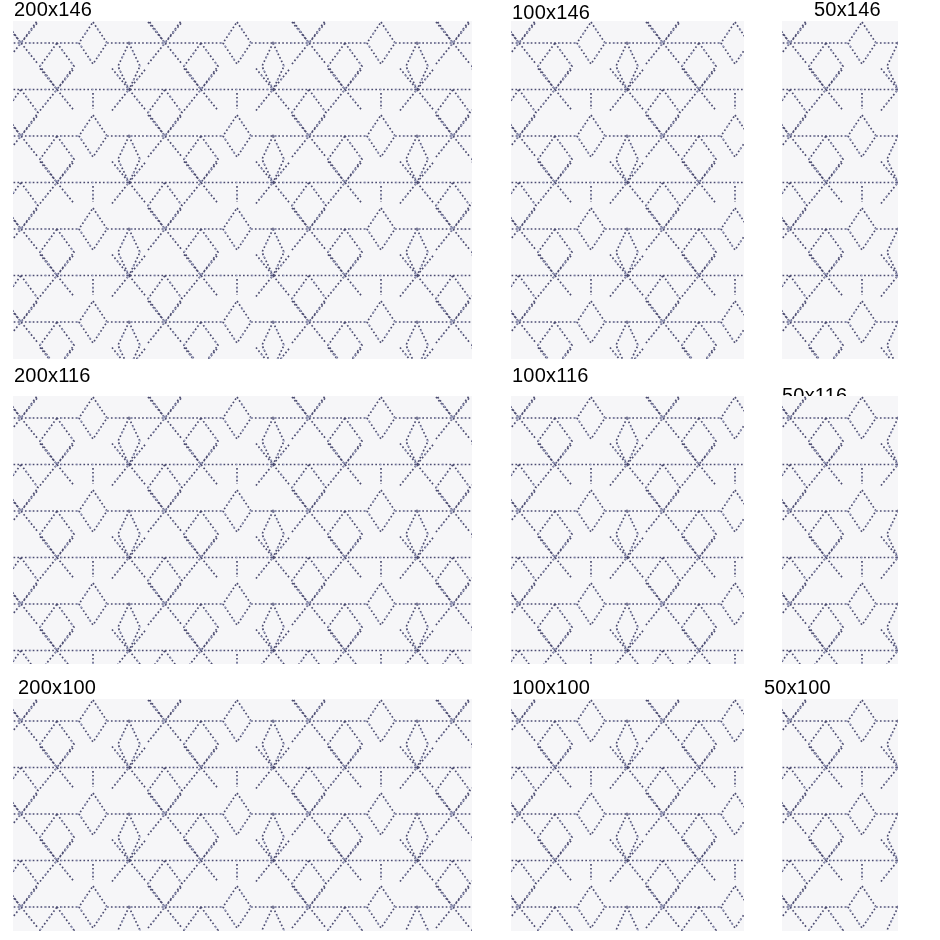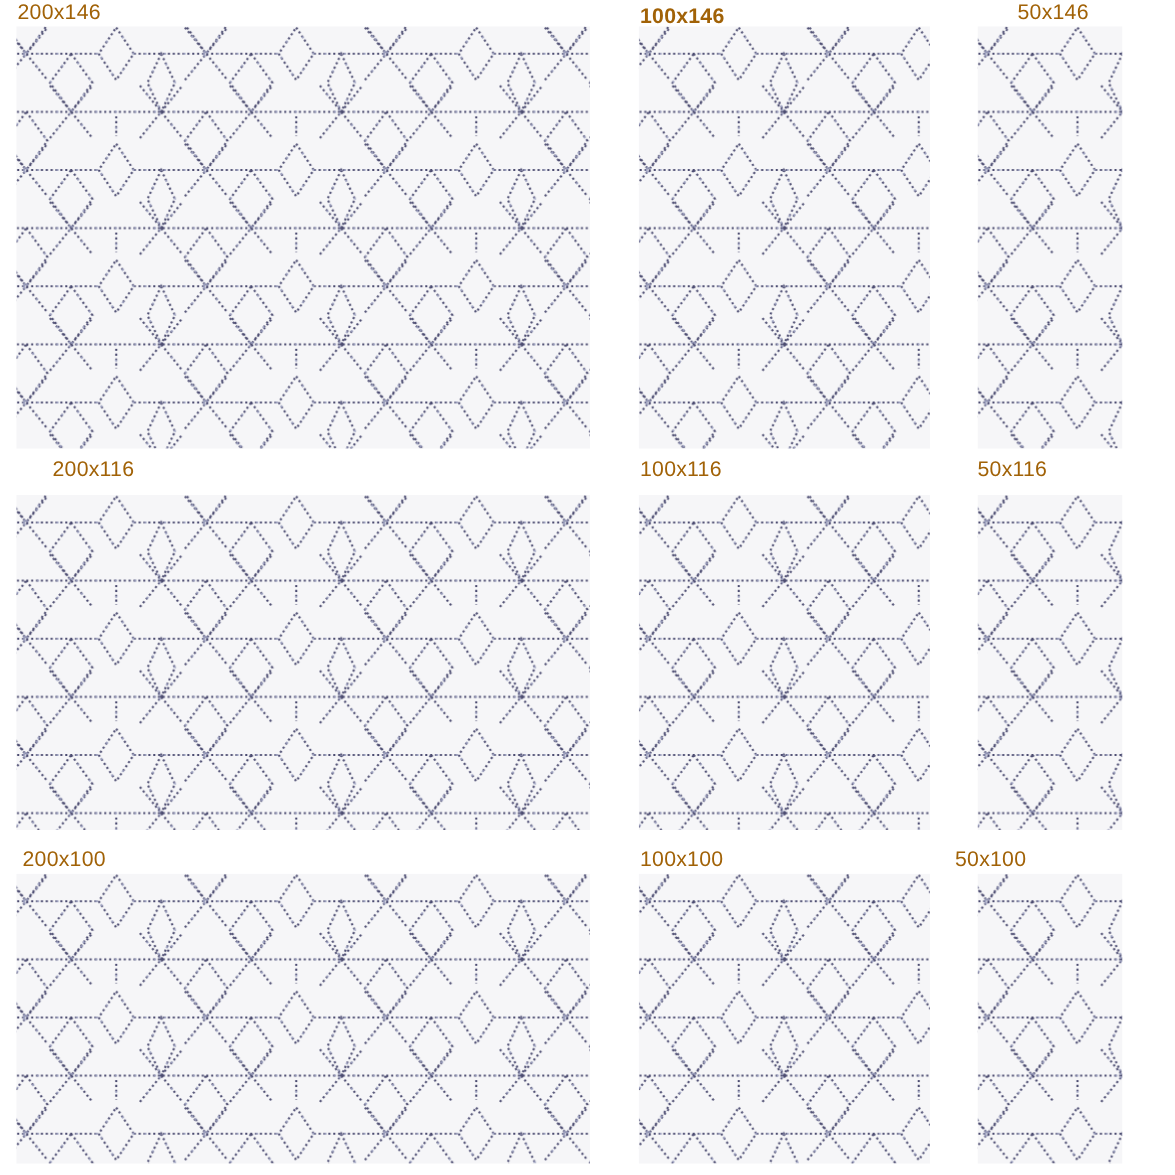--- a/index.html
+++ b/index.html
@@ -5,24 +5,24 @@
   html,body{margin:0;padding:0;background:#ffffff;}
   .canvas{
     position:relative;
     width:940px;height:940px;
     background:#ffffff;
     overflow:hidden;
     font-family:"Liberation Sans", sans-serif;
   }
   .cell-label{
     position:absolute;
-    font-size:17px;
+    font-size:20px;
     line-height:19px;
     letter-spacing:0.2px;
-    color:#a16207;
+    color:#000000;
     white-space:nowrap;
   }
   .swatch{
     position:absolute;
     display:block;
   }
 </style>
 </head>
 <body>
 
@@ -35,21 +35,21 @@
           <pattern id="doodle0" width="144" height="93" patternUnits="userSpaceOnUse" patternTransform="translate(8,22)">
             <rect width="144" height="93" fill="#f6f6f8"></rect>
             <path d="M-144 -93H-86M-58 -93H0M-144 -46.5H0M-108 -93L-91 -69.75L-108 -46.5L-125 -69.75ZM-36 -93L-25 -69.75L-36 -46.5L-47 -69.75ZM-144 -46.5L-127 -23.25L-144 0L-161 -23.25ZM-72 -114L-58 -93L-72 -72L-86 -93ZM-161 -114L-127 -72M-161 -72L-127 -114M-125 -67.5L-91 -25.5M-125 -25.5L-91 -67.5M-53 -67.5L-19 -25.5M-53 -25.5L-19 -67.5M-72 -43V-27M-144 0H-86M-58 0H0M-144 46.5H0M-108 0L-91 23.25L-108 46.5L-125 23.25ZM-36 0L-25 23.25L-36 46.5L-47 23.25ZM-144 46.5L-127 69.75L-144 93L-161 69.75ZM-72 -21L-58 0L-72 21L-86 0ZM-161 -21L-127 21M-161 21L-127 -21M-125 25.5L-91 67.5M-125 67.5L-91 25.5M-53 25.5L-19 67.5M-53 67.5L-19 25.5M-72 50V66M-144 93H-86M-58 93H0M-144 139.5H0M-108 93L-91 116.25L-108 139.5L-125 116.25ZM-36 93L-25 116.25L-36 139.5L-47 116.25ZM-144 139.5L-127 162.75L-144 186L-161 162.75ZM-72 72L-58 93L-72 114L-86 93ZM-161 72L-127 114M-161 114L-127 72M-125 118.5L-91 160.5M-125 160.5L-91 118.5M-53 118.5L-19 160.5M-53 160.5L-19 118.5M-72 143V159M0 -93H58M86 -93H144M0 -46.5H144M36 -93L53 -69.75L36 -46.5L19 -69.75ZM108 -93L119 -69.75L108 -46.5L97 -69.75ZM0 -46.5L17 -23.25L0 0L-17 -23.25ZM72 -114L86 -93L72 -72L58 -93ZM-17 -114L17 -72M-17 -72L17 -114M19 -67.5L53 -25.5M19 -25.5L53 -67.5M91 -67.5L125 -25.5M91 -25.5L125 -67.5M72 -43V-27M0 0H58M86 0H144M0 46.5H144M36 0L53 23.25L36 46.5L19 23.25ZM108 0L119 23.25L108 46.5L97 23.25ZM0 46.5L17 69.75L0 93L-17 69.75ZM72 -21L86 0L72 21L58 0ZM-17 -21L17 21M-17 21L17 -21M19 25.5L53 67.5M19 67.5L53 25.5M91 25.5L125 67.5M91 67.5L125 25.5M72 50V66M0 93H58M86 93H144M0 139.5H144M36 93L53 116.25L36 139.5L19 116.25ZM108 93L119 116.25L108 139.5L97 116.25ZM0 139.5L17 162.75L0 186L-17 162.75ZM72 72L86 93L72 114L58 93ZM-17 72L17 114M-17 114L17 72M19 118.5L53 160.5M19 160.5L53 118.5M91 118.5L125 160.5M91 160.5L125 118.5M72 143V159M144 -93H202M230 -93H288M144 -46.5H288M180 -93L197 -69.75L180 -46.5L163 -69.75ZM252 -93L263 -69.75L252 -46.5L241 -69.75ZM144 -46.5L161 -23.25L144 0L127 -23.25ZM216 -114L230 -93L216 -72L202 -93ZM127 -114L161 -72M127 -72L161 -114M163 -67.5L197 -25.5M163 -25.5L197 -67.5M235 -67.5L269 -25.5M235 -25.5L269 -67.5M216 -43V-27M144 0H202M230 0H288M144 46.5H288M180 0L197 23.25L180 46.5L163 23.25ZM252 0L263 23.25L252 46.5L241 23.25ZM144 46.5L161 69.75L144 93L127 69.75ZM216 -21L230 0L216 21L202 0ZM127 -21L161 21M127 21L161 -21M163 25.5L197 67.5M163 67.5L197 25.5M235 25.5L269 67.5M235 67.5L269 25.5M216 50V66M144 93H202M230 93H288M144 139.5H288M180 93L197 116.25L180 139.5L163 116.25ZM252 93L263 116.25L252 139.5L241 116.25ZM144 139.5L161 162.75L144 186L127 162.75ZM216 72L230 93L216 114L202 93ZM127 72L161 114M127 114L161 72M163 118.5L197 160.5M163 160.5L197 118.5M235 118.5L269 160.5M235 160.5L269 118.5M216 143V159" fill="none" stroke="#3e3e66" stroke-width="1.7" stroke-dasharray="1.7 2.2" stroke-linecap="butt" opacity="0.92"></path>
             <path d="M-144 -93H-86M-58 -93H0M-144 -46.5H0M-108 -93L-91 -69.75L-108 -46.5L-125 -69.75ZM-36 -93L-25 -69.75L-36 -46.5L-47 -69.75ZM-144 -46.5L-127 -23.25L-144 0L-161 -23.25ZM-72 -114L-58 -93L-72 -72L-86 -93ZM-161 -114L-127 -72M-161 -72L-127 -114M-125 -67.5L-91 -25.5M-125 -25.5L-91 -67.5M-53 -67.5L-19 -25.5M-53 -25.5L-19 -67.5M-72 -43V-27M-144 0H-86M-58 0H0M-144 46.5H0M-108 0L-91 23.25L-108 46.5L-125 23.25ZM-36 0L-25 23.25L-36 46.5L-47 23.25ZM-144 46.5L-127 69.75L-144 93L-161 69.75ZM-72 -21L-58 0L-72 21L-86 0ZM-161 -21L-127 21M-161 21L-127 -21M-125 25.5L-91 67.5M-125 67.5L-91 25.5M-53 25.5L-19 67.5M-53 67.5L-19 25.5M-72 50V66M-144 93H-86M-58 93H0M-144 139.5H0M-108 93L-91 116.25L-108 139.5L-125 116.25ZM-36 93L-25 116.25L-36 139.5L-47 116.25ZM-144 139.5L-127 162.75L-144 186L-161 162.75ZM-72 72L-58 93L-72 114L-86 93ZM-161 72L-127 114M-161 114L-127 72M-125 118.5L-91 160.5M-125 160.5L-91 118.5M-53 118.5L-19 160.5M-53 160.5L-19 118.5M-72 143V159M0 -93H58M86 -93H144M0 -46.5H144M36 -93L53 -69.75L36 -46.5L19 -69.75ZM108 -93L119 -69.75L108 -46.5L97 -69.75ZM0 -46.5L17 -23.25L0 0L-17 -23.25ZM72 -114L86 -93L72 -72L58 -93ZM-17 -114L17 -72M-17 -72L17 -114M19 -67.5L53 -25.5M19 -25.5L53 -67.5M91 -67.5L125 -25.5M91 -25.5L125 -67.5M72 -43V-27M0 0H58M86 0H144M0 46.5H144M36 0L53 23.25L36 46.5L19 23.25ZM108 0L119 23.25L108 46.5L97 23.25ZM0 46.5L17 69.75L0 93L-17 69.75ZM72 -21L86 0L72 21L58 0ZM-17 -21L17 21M-17 21L17 -21M19 25.5L53 67.5M19 67.5L53 25.5M91 25.5L125 67.5M91 67.5L125 25.5M72 50V66M0 93H58M86 93H144M0 139.5H144M36 93L53 116.25L36 139.5L19 116.25ZM108 93L119 116.25L108 139.5L97 116.25ZM0 139.5L17 162.75L0 186L-17 162.75ZM72 72L86 93L72 114L58 93ZM-17 72L17 114M-17 114L17 72M19 118.5L53 160.5M19 160.5L53 118.5M91 118.5L125 160.5M91 160.5L125 118.5M72 143V159M144 -93H202M230 -93H288M144 -46.5H288M180 -93L197 -69.75L180 -46.5L163 -69.75ZM252 -93L263 -69.75L252 -46.5L241 -69.75ZM144 -46.5L161 -23.25L144 0L127 -23.25ZM216 -114L230 -93L216 -72L202 -93ZM127 -114L161 -72M127 -72L161 -114M163 -67.5L197 -25.5M163 -25.5L197 -67.5M235 -67.5L269 -25.5M235 -25.5L269 -67.5M216 -43V-27M144 0H202M230 0H288M144 46.5H288M180 0L197 23.25L180 46.5L163 23.25ZM252 0L263 23.25L252 46.5L241 23.25ZM144 46.5L161 69.75L144 93L127 69.75ZM216 -21L230 0L216 21L202 0ZM127 -21L161 21M127 21L161 -21M163 25.5L197 67.5M163 67.5L197 25.5M235 25.5L269 67.5M235 67.5L269 25.5M216 50V66M144 93H202M230 93H288M144 139.5H288M180 93L197 116.25L180 139.5L163 116.25ZM252 93L263 116.25L252 139.5L241 116.25ZM144 139.5L161 162.75L144 186L127 162.75ZM216 72L230 93L216 114L202 93ZM127 72L161 114M127 114L161 72M163 118.5L197 160.5M163 160.5L197 118.5M235 118.5L269 160.5M235 160.5L269 118.5M216 143V159" fill="none" stroke="#9da1c0" stroke-width="1.7" stroke-dasharray="1.7 13.900000000000002" stroke-dashoffset="7" stroke-linecap="butt" opacity="0.95"></path>
           </pattern>
         </defs>
         <rect x="0" y="0" width="459" height="338" fill="url(#doodle0)"></rect>
       </svg>
   </div>
   <div class="cell">
-    <div class="cell-label" style="left: 512px; top: 3px; font-weight: bold;">100x146</div>
+    <div class="cell-label" style="left: 512px; top: 3px;">100x146</div>
     <svg class="swatch" width="233" height="338" viewBox="0 0 233 338" style="left: 511px; top: 21px;">
         <defs>
           <pattern id="doodle1" width="144" height="93" patternUnits="userSpaceOnUse" patternTransform="translate(8,22)">
             <rect width="144" height="93" fill="#f6f6f8"></rect>
             <path d="M-144 -93H-86M-58 -93H0M-144 -46.5H0M-108 -93L-91 -69.75L-108 -46.5L-125 -69.75ZM-36 -93L-25 -69.75L-36 -46.5L-47 -69.75ZM-144 -46.5L-127 -23.25L-144 0L-161 -23.25ZM-72 -114L-58 -93L-72 -72L-86 -93ZM-161 -114L-127 -72M-161 -72L-127 -114M-125 -67.5L-91 -25.5M-125 -25.5L-91 -67.5M-53 -67.5L-19 -25.5M-53 -25.5L-19 -67.5M-72 -43V-27M-144 0H-86M-58 0H0M-144 46.5H0M-108 0L-91 23.25L-108 46.5L-125 23.25ZM-36 0L-25 23.25L-36 46.5L-47 23.25ZM-144 46.5L-127 69.75L-144 93L-161 69.75ZM-72 -21L-58 0L-72 21L-86 0ZM-161 -21L-127 21M-161 21L-127 -21M-125 25.5L-91 67.5M-125 67.5L-91 25.5M-53 25.5L-19 67.5M-53 67.5L-19 25.5M-72 50V66M-144 93H-86M-58 93H0M-144 139.5H0M-108 93L-91 116.25L-108 139.5L-125 116.25ZM-36 93L-25 116.25L-36 139.5L-47 116.25ZM-144 139.5L-127 162.75L-144 186L-161 162.75ZM-72 72L-58 93L-72 114L-86 93ZM-161 72L-127 114M-161 114L-127 72M-125 118.5L-91 160.5M-125 160.5L-91 118.5M-53 118.5L-19 160.5M-53 160.5L-19 118.5M-72 143V159M0 -93H58M86 -93H144M0 -46.5H144M36 -93L53 -69.75L36 -46.5L19 -69.75ZM108 -93L119 -69.75L108 -46.5L97 -69.75ZM0 -46.5L17 -23.25L0 0L-17 -23.25ZM72 -114L86 -93L72 -72L58 -93ZM-17 -114L17 -72M-17 -72L17 -114M19 -67.5L53 -25.5M19 -25.5L53 -67.5M91 -67.5L125 -25.5M91 -25.5L125 -67.5M72 -43V-27M0 0H58M86 0H144M0 46.5H144M36 0L53 23.25L36 46.5L19 23.25ZM108 0L119 23.25L108 46.5L97 23.25ZM0 46.5L17 69.75L0 93L-17 69.75ZM72 -21L86 0L72 21L58 0ZM-17 -21L17 21M-17 21L17 -21M19 25.5L53 67.5M19 67.5L53 25.5M91 25.5L125 67.5M91 67.5L125 25.5M72 50V66M0 93H58M86 93H144M0 139.5H144M36 93L53 116.25L36 139.5L19 116.25ZM108 93L119 116.25L108 139.5L97 116.25ZM0 139.5L17 162.75L0 186L-17 162.75ZM72 72L86 93L72 114L58 93ZM-17 72L17 114M-17 114L17 72M19 118.5L53 160.5M19 160.5L53 118.5M91 118.5L125 160.5M91 160.5L125 118.5M72 143V159M144 -93H202M230 -93H288M144 -46.5H288M180 -93L197 -69.75L180 -46.5L163 -69.75ZM252 -93L263 -69.75L252 -46.5L241 -69.75ZM144 -46.5L161 -23.25L144 0L127 -23.25ZM216 -114L230 -93L216 -72L202 -93ZM127 -114L161 -72M127 -72L161 -114M163 -67.5L197 -25.5M163 -25.5L197 -67.5M235 -67.5L269 -25.5M235 -25.5L269 -67.5M216 -43V-27M144 0H202M230 0H288M144 46.5H288M180 0L197 23.25L180 46.5L163 23.25ZM252 0L263 23.25L252 46.5L241 23.25ZM144 46.5L161 69.75L144 93L127 69.75ZM216 -21L230 0L216 21L202 0ZM127 -21L161 21M127 21L161 -21M163 25.5L197 67.5M163 67.5L197 25.5M235 25.5L269 67.5M235 67.5L269 25.5M216 50V66M144 93H202M230 93H288M144 139.5H288M180 93L197 116.25L180 139.5L163 116.25ZM252 93L263 116.25L252 139.5L241 116.25ZM144 139.5L161 162.75L144 186L127 162.75ZM216 72L230 93L216 114L202 93ZM127 72L161 114M127 114L161 72M163 118.5L197 160.5M163 160.5L197 118.5M235 118.5L269 160.5M235 160.5L269 118.5M216 143V159" fill="none" stroke="#3e3e66" stroke-width="1.7" stroke-dasharray="1.7 2.2" stroke-linecap="butt" opacity="0.92"></path>
             <path d="M-144 -93H-86M-58 -93H0M-144 -46.5H0M-108 -93L-91 -69.75L-108 -46.5L-125 -69.75ZM-36 -93L-25 -69.75L-36 -46.5L-47 -69.75ZM-144 -46.5L-127 -23.25L-144 0L-161 -23.25ZM-72 -114L-58 -93L-72 -72L-86 -93ZM-161 -114L-127 -72M-161 -72L-127 -114M-125 -67.5L-91 -25.5M-125 -25.5L-91 -67.5M-53 -67.5L-19 -25.5M-53 -25.5L-19 -67.5M-72 -43V-27M-144 0H-86M-58 0H0M-144 46.5H0M-108 0L-91 23.25L-108 46.5L-125 23.25ZM-36 0L-25 23.25L-36 46.5L-47 23.25ZM-144 46.5L-127 69.75L-144 93L-161 69.75ZM-72 -21L-58 0L-72 21L-86 0ZM-161 -21L-127 21M-161 21L-127 -21M-125 25.5L-91 67.5M-125 67.5L-91 25.5M-53 25.5L-19 67.5M-53 67.5L-19 25.5M-72 50V66M-144 93H-86M-58 93H0M-144 139.5H0M-108 93L-91 116.25L-108 139.5L-125 116.25ZM-36 93L-25 116.25L-36 139.5L-47 116.25ZM-144 139.5L-127 162.75L-144 186L-161 162.75ZM-72 72L-58 93L-72 114L-86 93ZM-161 72L-127 114M-161 114L-127 72M-125 118.5L-91 160.5M-125 160.5L-91 118.5M-53 118.5L-19 160.5M-53 160.5L-19 118.5M-72 143V159M0 -93H58M86 -93H144M0 -46.5H144M36 -93L53 -69.75L36 -46.5L19 -69.75ZM108 -93L119 -69.75L108 -46.5L97 -69.75ZM0 -46.5L17 -23.25L0 0L-17 -23.25ZM72 -114L86 -93L72 -72L58 -93ZM-17 -114L17 -72M-17 -72L17 -114M19 -67.5L53 -25.5M19 -25.5L53 -67.5M91 -67.5L125 -25.5M91 -25.5L125 -67.5M72 -43V-27M0 0H58M86 0H144M0 46.5H144M36 0L53 23.25L36 46.5L19 23.25ZM108 0L119 23.25L108 46.5L97 23.25ZM0 46.5L17 69.75L0 93L-17 69.75ZM72 -21L86 0L72 21L58 0ZM-17 -21L17 21M-17 21L17 -21M19 25.5L53 67.5M19 67.5L53 25.5M91 25.5L125 67.5M91 67.5L125 25.5M72 50V66M0 93H58M86 93H144M0 139.5H144M36 93L53 116.25L36 139.5L19 116.25ZM108 93L119 116.25L108 139.5L97 116.25ZM0 139.5L17 162.75L0 186L-17 162.75ZM72 72L86 93L72 114L58 93ZM-17 72L17 114M-17 114L17 72M19 118.5L53 160.5M19 160.5L53 118.5M91 118.5L125 160.5M91 160.5L125 118.5M72 143V159M144 -93H202M230 -93H288M144 -46.5H288M180 -93L197 -69.75L180 -46.5L163 -69.75ZM252 -93L263 -69.75L252 -46.5L241 -69.75ZM144 -46.5L161 -23.25L144 0L127 -23.25ZM216 -114L230 -93L216 -72L202 -93ZM127 -114L161 -72M127 -72L161 -114M163 -67.5L197 -25.5M163 -25.5L197 -67.5M235 -67.5L269 -25.5M235 -25.5L269 -67.5M216 -43V-27M144 0H202M230 0H288M144 46.5H288M180 0L197 23.25L180 46.5L163 23.25ZM252 0L263 23.25L252 46.5L241 23.25ZM144 46.5L161 69.75L144 93L127 69.75ZM216 -21L230 0L216 21L202 0ZM127 -21L161 21M127 21L161 -21M163 25.5L197 67.5M163 67.5L197 25.5M235 25.5L269 67.5M235 67.5L269 25.5M216 50V66M144 93H202M230 93H288M144 139.5H288M180 93L197 116.25L180 139.5L163 116.25ZM252 93L263 116.25L252 139.5L241 116.25ZM144 139.5L161 162.75L144 186L127 162.75ZM216 72L230 93L216 114L202 93ZM127 72L161 114M127 114L161 72M163 118.5L197 160.5M163 160.5L197 118.5M235 118.5L269 160.5M235 160.5L269 118.5M216 143V159" fill="none" stroke="#9da1c0" stroke-width="1.7" stroke-dasharray="1.7 13.900000000000002" stroke-dashoffset="7" stroke-linecap="butt" opacity="0.95"></path>
           </pattern>
         </defs>
         <rect x="0" y="0" width="233" height="338" fill="url(#doodle1)"></rect>
       </svg>
@@ -61,21 +61,21 @@
           <pattern id="doodle2" width="144" height="93" patternUnits="userSpaceOnUse" patternTransform="translate(8,22)">
             <rect width="144" height="93" fill="#f6f6f8"></rect>
             <path d="M-144 -93H-86M-58 -93H0M-144 -46.5H0M-108 -93L-91 -69.75L-108 -46.5L-125 -69.75ZM-36 -93L-25 -69.75L-36 -46.5L-47 -69.75ZM-144 -46.5L-127 -23.25L-144 0L-161 -23.25ZM-72 -114L-58 -93L-72 -72L-86 -93ZM-161 -114L-127 -72M-161 -72L-127 -114M-125 -67.5L-91 -25.5M-125 -25.5L-91 -67.5M-53 -67.5L-19 -25.5M-53 -25.5L-19 -67.5M-72 -43V-27M-144 0H-86M-58 0H0M-144 46.5H0M-108 0L-91 23.25L-108 46.5L-125 23.25ZM-36 0L-25 23.25L-36 46.5L-47 23.25ZM-144 46.5L-127 69.75L-144 93L-161 69.75ZM-72 -21L-58 0L-72 21L-86 0ZM-161 -21L-127 21M-161 21L-127 -21M-125 25.5L-91 67.5M-125 67.5L-91 25.5M-53 25.5L-19 67.5M-53 67.5L-19 25.5M-72 50V66M-144 93H-86M-58 93H0M-144 139.5H0M-108 93L-91 116.25L-108 139.5L-125 116.25ZM-36 93L-25 116.25L-36 139.5L-47 116.25ZM-144 139.5L-127 162.75L-144 186L-161 162.75ZM-72 72L-58 93L-72 114L-86 93ZM-161 72L-127 114M-161 114L-127 72M-125 118.5L-91 160.5M-125 160.5L-91 118.5M-53 118.5L-19 160.5M-53 160.5L-19 118.5M-72 143V159M0 -93H58M86 -93H144M0 -46.5H144M36 -93L53 -69.75L36 -46.5L19 -69.75ZM108 -93L119 -69.75L108 -46.5L97 -69.75ZM0 -46.5L17 -23.25L0 0L-17 -23.25ZM72 -114L86 -93L72 -72L58 -93ZM-17 -114L17 -72M-17 -72L17 -114M19 -67.5L53 -25.5M19 -25.5L53 -67.5M91 -67.5L125 -25.5M91 -25.5L125 -67.5M72 -43V-27M0 0H58M86 0H144M0 46.5H144M36 0L53 23.25L36 46.5L19 23.25ZM108 0L119 23.25L108 46.5L97 23.25ZM0 46.5L17 69.75L0 93L-17 69.75ZM72 -21L86 0L72 21L58 0ZM-17 -21L17 21M-17 21L17 -21M19 25.5L53 67.5M19 67.5L53 25.5M91 25.5L125 67.5M91 67.5L125 25.5M72 50V66M0 93H58M86 93H144M0 139.5H144M36 93L53 116.25L36 139.5L19 116.25ZM108 93L119 116.25L108 139.5L97 116.25ZM0 139.5L17 162.75L0 186L-17 162.75ZM72 72L86 93L72 114L58 93ZM-17 72L17 114M-17 114L17 72M19 118.5L53 160.5M19 160.5L53 118.5M91 118.5L125 160.5M91 160.5L125 118.5M72 143V159M144 -93H202M230 -93H288M144 -46.5H288M180 -93L197 -69.75L180 -46.5L163 -69.75ZM252 -93L263 -69.75L252 -46.5L241 -69.75ZM144 -46.5L161 -23.25L144 0L127 -23.25ZM216 -114L230 -93L216 -72L202 -93ZM127 -114L161 -72M127 -72L161 -114M163 -67.5L197 -25.5M163 -25.5L197 -67.5M235 -67.5L269 -25.5M235 -25.5L269 -67.5M216 -43V-27M144 0H202M230 0H288M144 46.5H288M180 0L197 23.25L180 46.5L163 23.25ZM252 0L263 23.25L252 46.5L241 23.25ZM144 46.5L161 69.75L144 93L127 69.75ZM216 -21L230 0L216 21L202 0ZM127 -21L161 21M127 21L161 -21M163 25.5L197 67.5M163 67.5L197 25.5M235 25.5L269 67.5M235 67.5L269 25.5M216 50V66M144 93H202M230 93H288M144 139.5H288M180 93L197 116.25L180 139.5L163 116.25ZM252 93L263 116.25L252 139.5L241 116.25ZM144 139.5L161 162.75L144 186L127 162.75ZM216 72L230 93L216 114L202 93ZM127 72L161 114M127 114L161 72M163 118.5L197 160.5M163 160.5L197 118.5M235 118.5L269 160.5M235 160.5L269 118.5M216 143V159" fill="none" stroke="#3e3e66" stroke-width="1.7" stroke-dasharray="1.7 2.2" stroke-linecap="butt" opacity="0.92"></path>
             <path d="M-144 -93H-86M-58 -93H0M-144 -46.5H0M-108 -93L-91 -69.75L-108 -46.5L-125 -69.75ZM-36 -93L-25 -69.75L-36 -46.5L-47 -69.75ZM-144 -46.5L-127 -23.25L-144 0L-161 -23.25ZM-72 -114L-58 -93L-72 -72L-86 -93ZM-161 -114L-127 -72M-161 -72L-127 -114M-125 -67.5L-91 -25.5M-125 -25.5L-91 -67.5M-53 -67.5L-19 -25.5M-53 -25.5L-19 -67.5M-72 -43V-27M-144 0H-86M-58 0H0M-144 46.5H0M-108 0L-91 23.25L-108 46.5L-125 23.25ZM-36 0L-25 23.25L-36 46.5L-47 23.25ZM-144 46.5L-127 69.75L-144 93L-161 69.75ZM-72 -21L-58 0L-72 21L-86 0ZM-161 -21L-127 21M-161 21L-127 -21M-125 25.5L-91 67.5M-125 67.5L-91 25.5M-53 25.5L-19 67.5M-53 67.5L-19 25.5M-72 50V66M-144 93H-86M-58 93H0M-144 139.5H0M-108 93L-91 116.25L-108 139.5L-125 116.25ZM-36 93L-25 116.25L-36 139.5L-47 116.25ZM-144 139.5L-127 162.75L-144 186L-161 162.75ZM-72 72L-58 93L-72 114L-86 93ZM-161 72L-127 114M-161 114L-127 72M-125 118.5L-91 160.5M-125 160.5L-91 118.5M-53 118.5L-19 160.5M-53 160.5L-19 118.5M-72 143V159M0 -93H58M86 -93H144M0 -46.5H144M36 -93L53 -69.75L36 -46.5L19 -69.75ZM108 -93L119 -69.75L108 -46.5L97 -69.75ZM0 -46.5L17 -23.25L0 0L-17 -23.25ZM72 -114L86 -93L72 -72L58 -93ZM-17 -114L17 -72M-17 -72L17 -114M19 -67.5L53 -25.5M19 -25.5L53 -67.5M91 -67.5L125 -25.5M91 -25.5L125 -67.5M72 -43V-27M0 0H58M86 0H144M0 46.5H144M36 0L53 23.25L36 46.5L19 23.25ZM108 0L119 23.25L108 46.5L97 23.25ZM0 46.5L17 69.75L0 93L-17 69.75ZM72 -21L86 0L72 21L58 0ZM-17 -21L17 21M-17 21L17 -21M19 25.5L53 67.5M19 67.5L53 25.5M91 25.5L125 67.5M91 67.5L125 25.5M72 50V66M0 93H58M86 93H144M0 139.5H144M36 93L53 116.25L36 139.5L19 116.25ZM108 93L119 116.25L108 139.5L97 116.25ZM0 139.5L17 162.75L0 186L-17 162.75ZM72 72L86 93L72 114L58 93ZM-17 72L17 114M-17 114L17 72M19 118.5L53 160.5M19 160.5L53 118.5M91 118.5L125 160.5M91 160.5L125 118.5M72 143V159M144 -93H202M230 -93H288M144 -46.5H288M180 -93L197 -69.75L180 -46.5L163 -69.75ZM252 -93L263 -69.75L252 -46.5L241 -69.75ZM144 -46.5L161 -23.25L144 0L127 -23.25ZM216 -114L230 -93L216 -72L202 -93ZM127 -114L161 -72M127 -72L161 -114M163 -67.5L197 -25.5M163 -25.5L197 -67.5M235 -67.5L269 -25.5M235 -25.5L269 -67.5M216 -43V-27M144 0H202M230 0H288M144 46.5H288M180 0L197 23.25L180 46.5L163 23.25ZM252 0L263 23.25L252 46.5L241 23.25ZM144 46.5L161 69.75L144 93L127 69.75ZM216 -21L230 0L216 21L202 0ZM127 -21L161 21M127 21L161 -21M163 25.5L197 67.5M163 67.5L197 25.5M235 25.5L269 67.5M235 67.5L269 25.5M216 50V66M144 93H202M230 93H288M144 139.5H288M180 93L197 116.25L180 139.5L163 116.25ZM252 93L263 116.25L252 139.5L241 116.25ZM144 139.5L161 162.75L144 186L127 162.75ZM216 72L230 93L216 114L202 93ZM127 72L161 114M127 114L161 72M163 118.5L197 160.5M163 160.5L197 118.5M235 118.5L269 160.5M235 160.5L269 118.5M216 143V159" fill="none" stroke="#9da1c0" stroke-width="1.7" stroke-dasharray="1.7 13.900000000000002" stroke-dashoffset="7" stroke-linecap="butt" opacity="0.95"></path>
           </pattern>
         </defs>
         <rect x="0" y="0" width="116" height="338" fill="url(#doodle2)"></rect>
       </svg>
   </div>
   <div class="cell">
-    <div class="cell-label" style="left: 14px; top: 366px; margin-left: 28px;">200x116</div>
+    <div class="cell-label" style="left: 14px; top: 366px;">200x116</div>
     <svg class="swatch" width="459" height="268" viewBox="0 0 459 268" style="left: 13px; top: 396px;">
         <defs>
           <pattern id="doodle3" width="144" height="93" patternUnits="userSpaceOnUse" patternTransform="translate(8,22)">
             <rect width="144" height="93" fill="#f6f6f8"></rect>
             <path d="M-144 -93H-86M-58 -93H0M-144 -46.5H0M-108 -93L-91 -69.75L-108 -46.5L-125 -69.75ZM-36 -93L-25 -69.75L-36 -46.5L-47 -69.75ZM-144 -46.5L-127 -23.25L-144 0L-161 -23.25ZM-72 -114L-58 -93L-72 -72L-86 -93ZM-161 -114L-127 -72M-161 -72L-127 -114M-125 -67.5L-91 -25.5M-125 -25.5L-91 -67.5M-53 -67.5L-19 -25.5M-53 -25.5L-19 -67.5M-72 -43V-27M-144 0H-86M-58 0H0M-144 46.5H0M-108 0L-91 23.25L-108 46.5L-125 23.25ZM-36 0L-25 23.25L-36 46.5L-47 23.25ZM-144 46.5L-127 69.75L-144 93L-161 69.75ZM-72 -21L-58 0L-72 21L-86 0ZM-161 -21L-127 21M-161 21L-127 -21M-125 25.5L-91 67.5M-125 67.5L-91 25.5M-53 25.5L-19 67.5M-53 67.5L-19 25.5M-72 50V66M-144 93H-86M-58 93H0M-144 139.5H0M-108 93L-91 116.25L-108 139.5L-125 116.25ZM-36 93L-25 116.25L-36 139.5L-47 116.25ZM-144 139.5L-127 162.75L-144 186L-161 162.75ZM-72 72L-58 93L-72 114L-86 93ZM-161 72L-127 114M-161 114L-127 72M-125 118.5L-91 160.5M-125 160.5L-91 118.5M-53 118.5L-19 160.5M-53 160.5L-19 118.5M-72 143V159M0 -93H58M86 -93H144M0 -46.5H144M36 -93L53 -69.75L36 -46.5L19 -69.75ZM108 -93L119 -69.75L108 -46.5L97 -69.75ZM0 -46.5L17 -23.25L0 0L-17 -23.25ZM72 -114L86 -93L72 -72L58 -93ZM-17 -114L17 -72M-17 -72L17 -114M19 -67.5L53 -25.5M19 -25.5L53 -67.5M91 -67.5L125 -25.5M91 -25.5L125 -67.5M72 -43V-27M0 0H58M86 0H144M0 46.5H144M36 0L53 23.25L36 46.5L19 23.25ZM108 0L119 23.25L108 46.5L97 23.25ZM0 46.5L17 69.75L0 93L-17 69.75ZM72 -21L86 0L72 21L58 0ZM-17 -21L17 21M-17 21L17 -21M19 25.5L53 67.5M19 67.5L53 25.5M91 25.5L125 67.5M91 67.5L125 25.5M72 50V66M0 93H58M86 93H144M0 139.5H144M36 93L53 116.25L36 139.5L19 116.25ZM108 93L119 116.25L108 139.5L97 116.25ZM0 139.5L17 162.75L0 186L-17 162.75ZM72 72L86 93L72 114L58 93ZM-17 72L17 114M-17 114L17 72M19 118.5L53 160.5M19 160.5L53 118.5M91 118.5L125 160.5M91 160.5L125 118.5M72 143V159M144 -93H202M230 -93H288M144 -46.5H288M180 -93L197 -69.75L180 -46.5L163 -69.75ZM252 -93L263 -69.75L252 -46.5L241 -69.75ZM144 -46.5L161 -23.25L144 0L127 -23.25ZM216 -114L230 -93L216 -72L202 -93ZM127 -114L161 -72M127 -72L161 -114M163 -67.5L197 -25.5M163 -25.5L197 -67.5M235 -67.5L269 -25.5M235 -25.5L269 -67.5M216 -43V-27M144 0H202M230 0H288M144 46.5H288M180 0L197 23.25L180 46.5L163 23.25ZM252 0L263 23.25L252 46.5L241 23.25ZM144 46.5L161 69.75L144 93L127 69.75ZM216 -21L230 0L216 21L202 0ZM127 -21L161 21M127 21L161 -21M163 25.5L197 67.5M163 67.5L197 25.5M235 25.5L269 67.5M235 67.5L269 25.5M216 50V66M144 93H202M230 93H288M144 139.5H288M180 93L197 116.25L180 139.5L163 116.25ZM252 93L263 116.25L252 139.5L241 116.25ZM144 139.5L161 162.75L144 186L127 162.75ZM216 72L230 93L216 114L202 93ZM127 72L161 114M127 114L161 72M163 118.5L197 160.5M163 160.5L197 118.5M235 118.5L269 160.5M235 160.5L269 118.5M216 143V159" fill="none" stroke="#3e3e66" stroke-width="1.7" stroke-dasharray="1.7 2.2" stroke-linecap="butt" opacity="0.92"></path>
             <path d="M-144 -93H-86M-58 -93H0M-144 -46.5H0M-108 -93L-91 -69.75L-108 -46.5L-125 -69.75ZM-36 -93L-25 -69.75L-36 -46.5L-47 -69.75ZM-144 -46.5L-127 -23.25L-144 0L-161 -23.25ZM-72 -114L-58 -93L-72 -72L-86 -93ZM-161 -114L-127 -72M-161 -72L-127 -114M-125 -67.5L-91 -25.5M-125 -25.5L-91 -67.5M-53 -67.5L-19 -25.5M-53 -25.5L-19 -67.5M-72 -43V-27M-144 0H-86M-58 0H0M-144 46.5H0M-108 0L-91 23.25L-108 46.5L-125 23.25ZM-36 0L-25 23.25L-36 46.5L-47 23.25ZM-144 46.5L-127 69.75L-144 93L-161 69.75ZM-72 -21L-58 0L-72 21L-86 0ZM-161 -21L-127 21M-161 21L-127 -21M-125 25.5L-91 67.5M-125 67.5L-91 25.5M-53 25.5L-19 67.5M-53 67.5L-19 25.5M-72 50V66M-144 93H-86M-58 93H0M-144 139.5H0M-108 93L-91 116.25L-108 139.5L-125 116.25ZM-36 93L-25 116.25L-36 139.5L-47 116.25ZM-144 139.5L-127 162.75L-144 186L-161 162.75ZM-72 72L-58 93L-72 114L-86 93ZM-161 72L-127 114M-161 114L-127 72M-125 118.5L-91 160.5M-125 160.5L-91 118.5M-53 118.5L-19 160.5M-53 160.5L-19 118.5M-72 143V159M0 -93H58M86 -93H144M0 -46.5H144M36 -93L53 -69.75L36 -46.5L19 -69.75ZM108 -93L119 -69.75L108 -46.5L97 -69.75ZM0 -46.5L17 -23.25L0 0L-17 -23.25ZM72 -114L86 -93L72 -72L58 -93ZM-17 -114L17 -72M-17 -72L17 -114M19 -67.5L53 -25.5M19 -25.5L53 -67.5M91 -67.5L125 -25.5M91 -25.5L125 -67.5M72 -43V-27M0 0H58M86 0H144M0 46.5H144M36 0L53 23.25L36 46.5L19 23.25ZM108 0L119 23.25L108 46.5L97 23.25ZM0 46.5L17 69.75L0 93L-17 69.75ZM72 -21L86 0L72 21L58 0ZM-17 -21L17 21M-17 21L17 -21M19 25.5L53 67.5M19 67.5L53 25.5M91 25.5L125 67.5M91 67.5L125 25.5M72 50V66M0 93H58M86 93H144M0 139.5H144M36 93L53 116.25L36 139.5L19 116.25ZM108 93L119 116.25L108 139.5L97 116.25ZM0 139.5L17 162.75L0 186L-17 162.75ZM72 72L86 93L72 114L58 93ZM-17 72L17 114M-17 114L17 72M19 118.5L53 160.5M19 160.5L53 118.5M91 118.5L125 160.5M91 160.5L125 118.5M72 143V159M144 -93H202M230 -93H288M144 -46.5H288M180 -93L197 -69.75L180 -46.5L163 -69.75ZM252 -93L263 -69.75L252 -46.5L241 -69.75ZM144 -46.5L161 -23.25L144 0L127 -23.25ZM216 -114L230 -93L216 -72L202 -93ZM127 -114L161 -72M127 -72L161 -114M163 -67.5L197 -25.5M163 -25.5L197 -67.5M235 -67.5L269 -25.5M235 -25.5L269 -67.5M216 -43V-27M144 0H202M230 0H288M144 46.5H288M180 0L197 23.25L180 46.5L163 23.25ZM252 0L263 23.25L252 46.5L241 23.25ZM144 46.5L161 69.75L144 93L127 69.75ZM216 -21L230 0L216 21L202 0ZM127 -21L161 21M127 21L161 -21M163 25.5L197 67.5M163 67.5L197 25.5M235 25.5L269 67.5M235 67.5L269 25.5M216 50V66M144 93H202M230 93H288M144 139.5H288M180 93L197 116.25L180 139.5L163 116.25ZM252 93L263 116.25L252 139.5L241 116.25ZM144 139.5L161 162.75L144 186L127 162.75ZM216 72L230 93L216 114L202 93ZM127 72L161 114M127 114L161 72M163 118.5L197 160.5M163 160.5L197 118.5M235 118.5L269 160.5M235 160.5L269 118.5M216 143V159" fill="none" stroke="#9da1c0" stroke-width="1.7" stroke-dasharray="1.7 13.900000000000002" stroke-dashoffset="7" stroke-linecap="butt" opacity="0.95"></path>
           </pattern>
         </defs>
         <rect x="0" y="0" width="459" height="268" fill="url(#doodle3)"></rect>
       </svg>
@@ -87,21 +87,21 @@
           <pattern id="doodle4" width="144" height="93" patternUnits="userSpaceOnUse" patternTransform="translate(8,22)">
             <rect width="144" height="93" fill="#f6f6f8"></rect>
             <path d="M-144 -93H-86M-58 -93H0M-144 -46.5H0M-108 -93L-91 -69.75L-108 -46.5L-125 -69.75ZM-36 -93L-25 -69.75L-36 -46.5L-47 -69.75ZM-144 -46.5L-127 -23.25L-144 0L-161 -23.25ZM-72 -114L-58 -93L-72 -72L-86 -93ZM-161 -114L-127 -72M-161 -72L-127 -114M-125 -67.5L-91 -25.5M-125 -25.5L-91 -67.5M-53 -67.5L-19 -25.5M-53 -25.5L-19 -67.5M-72 -43V-27M-144 0H-86M-58 0H0M-144 46.5H0M-108 0L-91 23.25L-108 46.5L-125 23.25ZM-36 0L-25 23.25L-36 46.5L-47 23.25ZM-144 46.5L-127 69.75L-144 93L-161 69.75ZM-72 -21L-58 0L-72 21L-86 0ZM-161 -21L-127 21M-161 21L-127 -21M-125 25.5L-91 67.5M-125 67.5L-91 25.5M-53 25.5L-19 67.5M-53 67.5L-19 25.5M-72 50V66M-144 93H-86M-58 93H0M-144 139.5H0M-108 93L-91 116.25L-108 139.5L-125 116.25ZM-36 93L-25 116.25L-36 139.5L-47 116.25ZM-144 139.5L-127 162.75L-144 186L-161 162.75ZM-72 72L-58 93L-72 114L-86 93ZM-161 72L-127 114M-161 114L-127 72M-125 118.5L-91 160.5M-125 160.5L-91 118.5M-53 118.5L-19 160.5M-53 160.5L-19 118.5M-72 143V159M0 -93H58M86 -93H144M0 -46.5H144M36 -93L53 -69.75L36 -46.5L19 -69.75ZM108 -93L119 -69.75L108 -46.5L97 -69.75ZM0 -46.5L17 -23.25L0 0L-17 -23.25ZM72 -114L86 -93L72 -72L58 -93ZM-17 -114L17 -72M-17 -72L17 -114M19 -67.5L53 -25.5M19 -25.5L53 -67.5M91 -67.5L125 -25.5M91 -25.5L125 -67.5M72 -43V-27M0 0H58M86 0H144M0 46.5H144M36 0L53 23.25L36 46.5L19 23.25ZM108 0L119 23.25L108 46.5L97 23.25ZM0 46.5L17 69.75L0 93L-17 69.75ZM72 -21L86 0L72 21L58 0ZM-17 -21L17 21M-17 21L17 -21M19 25.5L53 67.5M19 67.5L53 25.5M91 25.5L125 67.5M91 67.5L125 25.5M72 50V66M0 93H58M86 93H144M0 139.5H144M36 93L53 116.25L36 139.5L19 116.25ZM108 93L119 116.25L108 139.5L97 116.25ZM0 139.5L17 162.75L0 186L-17 162.75ZM72 72L86 93L72 114L58 93ZM-17 72L17 114M-17 114L17 72M19 118.5L53 160.5M19 160.5L53 118.5M91 118.5L125 160.5M91 160.5L125 118.5M72 143V159M144 -93H202M230 -93H288M144 -46.5H288M180 -93L197 -69.75L180 -46.5L163 -69.75ZM252 -93L263 -69.75L252 -46.5L241 -69.75ZM144 -46.5L161 -23.25L144 0L127 -23.25ZM216 -114L230 -93L216 -72L202 -93ZM127 -114L161 -72M127 -72L161 -114M163 -67.5L197 -25.5M163 -25.5L197 -67.5M235 -67.5L269 -25.5M235 -25.5L269 -67.5M216 -43V-27M144 0H202M230 0H288M144 46.5H288M180 0L197 23.25L180 46.5L163 23.25ZM252 0L263 23.25L252 46.5L241 23.25ZM144 46.5L161 69.75L144 93L127 69.75ZM216 -21L230 0L216 21L202 0ZM127 -21L161 21M127 21L161 -21M163 25.5L197 67.5M163 67.5L197 25.5M235 25.5L269 67.5M235 67.5L269 25.5M216 50V66M144 93H202M230 93H288M144 139.5H288M180 93L197 116.25L180 139.5L163 116.25ZM252 93L263 116.25L252 139.5L241 116.25ZM144 139.5L161 162.75L144 186L127 162.75ZM216 72L230 93L216 114L202 93ZM127 72L161 114M127 114L161 72M163 118.5L197 160.5M163 160.5L197 118.5M235 118.5L269 160.5M235 160.5L269 118.5M216 143V159" fill="none" stroke="#3e3e66" stroke-width="1.7" stroke-dasharray="1.7 2.2" stroke-linecap="butt" opacity="0.92"></path>
             <path d="M-144 -93H-86M-58 -93H0M-144 -46.5H0M-108 -93L-91 -69.75L-108 -46.5L-125 -69.75ZM-36 -93L-25 -69.75L-36 -46.5L-47 -69.75ZM-144 -46.5L-127 -23.25L-144 0L-161 -23.25ZM-72 -114L-58 -93L-72 -72L-86 -93ZM-161 -114L-127 -72M-161 -72L-127 -114M-125 -67.5L-91 -25.5M-125 -25.5L-91 -67.5M-53 -67.5L-19 -25.5M-53 -25.5L-19 -67.5M-72 -43V-27M-144 0H-86M-58 0H0M-144 46.5H0M-108 0L-91 23.25L-108 46.5L-125 23.25ZM-36 0L-25 23.25L-36 46.5L-47 23.25ZM-144 46.5L-127 69.75L-144 93L-161 69.75ZM-72 -21L-58 0L-72 21L-86 0ZM-161 -21L-127 21M-161 21L-127 -21M-125 25.5L-91 67.5M-125 67.5L-91 25.5M-53 25.5L-19 67.5M-53 67.5L-19 25.5M-72 50V66M-144 93H-86M-58 93H0M-144 139.5H0M-108 93L-91 116.25L-108 139.5L-125 116.25ZM-36 93L-25 116.25L-36 139.5L-47 116.25ZM-144 139.5L-127 162.75L-144 186L-161 162.75ZM-72 72L-58 93L-72 114L-86 93ZM-161 72L-127 114M-161 114L-127 72M-125 118.5L-91 160.5M-125 160.5L-91 118.5M-53 118.5L-19 160.5M-53 160.5L-19 118.5M-72 143V159M0 -93H58M86 -93H144M0 -46.5H144M36 -93L53 -69.75L36 -46.5L19 -69.75ZM108 -93L119 -69.75L108 -46.5L97 -69.75ZM0 -46.5L17 -23.25L0 0L-17 -23.25ZM72 -114L86 -93L72 -72L58 -93ZM-17 -114L17 -72M-17 -72L17 -114M19 -67.5L53 -25.5M19 -25.5L53 -67.5M91 -67.5L125 -25.5M91 -25.5L125 -67.5M72 -43V-27M0 0H58M86 0H144M0 46.5H144M36 0L53 23.25L36 46.5L19 23.25ZM108 0L119 23.25L108 46.5L97 23.25ZM0 46.5L17 69.75L0 93L-17 69.75ZM72 -21L86 0L72 21L58 0ZM-17 -21L17 21M-17 21L17 -21M19 25.5L53 67.5M19 67.5L53 25.5M91 25.5L125 67.5M91 67.5L125 25.5M72 50V66M0 93H58M86 93H144M0 139.5H144M36 93L53 116.25L36 139.5L19 116.25ZM108 93L119 116.25L108 139.5L97 116.25ZM0 139.5L17 162.75L0 186L-17 162.75ZM72 72L86 93L72 114L58 93ZM-17 72L17 114M-17 114L17 72M19 118.5L53 160.5M19 160.5L53 118.5M91 118.5L125 160.5M91 160.5L125 118.5M72 143V159M144 -93H202M230 -93H288M144 -46.5H288M180 -93L197 -69.75L180 -46.5L163 -69.75ZM252 -93L263 -69.75L252 -46.5L241 -69.75ZM144 -46.5L161 -23.25L144 0L127 -23.25ZM216 -114L230 -93L216 -72L202 -93ZM127 -114L161 -72M127 -72L161 -114M163 -67.5L197 -25.5M163 -25.5L197 -67.5M235 -67.5L269 -25.5M235 -25.5L269 -67.5M216 -43V-27M144 0H202M230 0H288M144 46.5H288M180 0L197 23.25L180 46.5L163 23.25ZM252 0L263 23.25L252 46.5L241 23.25ZM144 46.5L161 69.75L144 93L127 69.75ZM216 -21L230 0L216 21L202 0ZM127 -21L161 21M127 21L161 -21M163 25.5L197 67.5M163 67.5L197 25.5M235 25.5L269 67.5M235 67.5L269 25.5M216 50V66M144 93H202M230 93H288M144 139.5H288M180 93L197 116.25L180 139.5L163 116.25ZM252 93L263 116.25L252 139.5L241 116.25ZM144 139.5L161 162.75L144 186L127 162.75ZM216 72L230 93L216 114L202 93ZM127 72L161 114M127 114L161 72M163 118.5L197 160.5M163 160.5L197 118.5M235 118.5L269 160.5M235 160.5L269 118.5M216 143V159" fill="none" stroke="#9da1c0" stroke-width="1.7" stroke-dasharray="1.7 13.900000000000002" stroke-dashoffset="7" stroke-linecap="butt" opacity="0.95"></path>
           </pattern>
         </defs>
         <rect x="0" y="0" width="233" height="268" fill="url(#doodle4)"></rect>
       </svg>
   </div>
   <div class="cell">
-    <div class="cell-label" style="left: 782px; top: 366px;">50x116</div>
+    <div class="cell-label" style="left: 782px; top: 386px;">50x116</div>
     <svg class="swatch" width="116" height="268" viewBox="0 0 116 268" style="left: 782px; top: 396px;">
         <defs>
           <pattern id="doodle5" width="144" height="93" patternUnits="userSpaceOnUse" patternTransform="translate(8,22)">
             <rect width="144" height="93" fill="#f6f6f8"></rect>
             <path d="M-144 -93H-86M-58 -93H0M-144 -46.5H0M-108 -93L-91 -69.75L-108 -46.5L-125 -69.75ZM-36 -93L-25 -69.75L-36 -46.5L-47 -69.75ZM-144 -46.5L-127 -23.25L-144 0L-161 -23.25ZM-72 -114L-58 -93L-72 -72L-86 -93ZM-161 -114L-127 -72M-161 -72L-127 -114M-125 -67.5L-91 -25.5M-125 -25.5L-91 -67.5M-53 -67.5L-19 -25.5M-53 -25.5L-19 -67.5M-72 -43V-27M-144 0H-86M-58 0H0M-144 46.5H0M-108 0L-91 23.25L-108 46.5L-125 23.25ZM-36 0L-25 23.25L-36 46.5L-47 23.25ZM-144 46.5L-127 69.75L-144 93L-161 69.75ZM-72 -21L-58 0L-72 21L-86 0ZM-161 -21L-127 21M-161 21L-127 -21M-125 25.5L-91 67.5M-125 67.5L-91 25.5M-53 25.5L-19 67.5M-53 67.5L-19 25.5M-72 50V66M-144 93H-86M-58 93H0M-144 139.5H0M-108 93L-91 116.25L-108 139.5L-125 116.25ZM-36 93L-25 116.25L-36 139.5L-47 116.25ZM-144 139.5L-127 162.75L-144 186L-161 162.75ZM-72 72L-58 93L-72 114L-86 93ZM-161 72L-127 114M-161 114L-127 72M-125 118.5L-91 160.5M-125 160.5L-91 118.5M-53 118.5L-19 160.5M-53 160.5L-19 118.5M-72 143V159M0 -93H58M86 -93H144M0 -46.5H144M36 -93L53 -69.75L36 -46.5L19 -69.75ZM108 -93L119 -69.75L108 -46.5L97 -69.75ZM0 -46.5L17 -23.25L0 0L-17 -23.25ZM72 -114L86 -93L72 -72L58 -93ZM-17 -114L17 -72M-17 -72L17 -114M19 -67.5L53 -25.5M19 -25.5L53 -67.5M91 -67.5L125 -25.5M91 -25.5L125 -67.5M72 -43V-27M0 0H58M86 0H144M0 46.5H144M36 0L53 23.25L36 46.5L19 23.25ZM108 0L119 23.25L108 46.5L97 23.25ZM0 46.5L17 69.75L0 93L-17 69.75ZM72 -21L86 0L72 21L58 0ZM-17 -21L17 21M-17 21L17 -21M19 25.5L53 67.5M19 67.5L53 25.5M91 25.5L125 67.5M91 67.5L125 25.5M72 50V66M0 93H58M86 93H144M0 139.5H144M36 93L53 116.25L36 139.5L19 116.25ZM108 93L119 116.25L108 139.5L97 116.25ZM0 139.5L17 162.75L0 186L-17 162.75ZM72 72L86 93L72 114L58 93ZM-17 72L17 114M-17 114L17 72M19 118.5L53 160.5M19 160.5L53 118.5M91 118.5L125 160.5M91 160.5L125 118.5M72 143V159M144 -93H202M230 -93H288M144 -46.5H288M180 -93L197 -69.75L180 -46.5L163 -69.75ZM252 -93L263 -69.75L252 -46.5L241 -69.75ZM144 -46.5L161 -23.25L144 0L127 -23.25ZM216 -114L230 -93L216 -72L202 -93ZM127 -114L161 -72M127 -72L161 -114M163 -67.5L197 -25.5M163 -25.5L197 -67.5M235 -67.5L269 -25.5M235 -25.5L269 -67.5M216 -43V-27M144 0H202M230 0H288M144 46.5H288M180 0L197 23.25L180 46.5L163 23.25ZM252 0L263 23.25L252 46.5L241 23.25ZM144 46.5L161 69.75L144 93L127 69.75ZM216 -21L230 0L216 21L202 0ZM127 -21L161 21M127 21L161 -21M163 25.5L197 67.5M163 67.5L197 25.5M235 25.5L269 67.5M235 67.5L269 25.5M216 50V66M144 93H202M230 93H288M144 139.5H288M180 93L197 116.25L180 139.5L163 116.25ZM252 93L263 116.25L252 139.5L241 116.25ZM144 139.5L161 162.75L144 186L127 162.75ZM216 72L230 93L216 114L202 93ZM127 72L161 114M127 114L161 72M163 118.5L197 160.5M163 160.5L197 118.5M235 118.5L269 160.5M235 160.5L269 118.5M216 143V159" fill="none" stroke="#3e3e66" stroke-width="1.7" stroke-dasharray="1.7 2.2" stroke-linecap="butt" opacity="0.92"></path>
             <path d="M-144 -93H-86M-58 -93H0M-144 -46.5H0M-108 -93L-91 -69.75L-108 -46.5L-125 -69.75ZM-36 -93L-25 -69.75L-36 -46.5L-47 -69.75ZM-144 -46.5L-127 -23.25L-144 0L-161 -23.25ZM-72 -114L-58 -93L-72 -72L-86 -93ZM-161 -114L-127 -72M-161 -72L-127 -114M-125 -67.5L-91 -25.5M-125 -25.5L-91 -67.5M-53 -67.5L-19 -25.5M-53 -25.5L-19 -67.5M-72 -43V-27M-144 0H-86M-58 0H0M-144 46.5H0M-108 0L-91 23.25L-108 46.5L-125 23.25ZM-36 0L-25 23.25L-36 46.5L-47 23.25ZM-144 46.5L-127 69.75L-144 93L-161 69.75ZM-72 -21L-58 0L-72 21L-86 0ZM-161 -21L-127 21M-161 21L-127 -21M-125 25.5L-91 67.5M-125 67.5L-91 25.5M-53 25.5L-19 67.5M-53 67.5L-19 25.5M-72 50V66M-144 93H-86M-58 93H0M-144 139.5H0M-108 93L-91 116.25L-108 139.5L-125 116.25ZM-36 93L-25 116.25L-36 139.5L-47 116.25ZM-144 139.5L-127 162.75L-144 186L-161 162.75ZM-72 72L-58 93L-72 114L-86 93ZM-161 72L-127 114M-161 114L-127 72M-125 118.5L-91 160.5M-125 160.5L-91 118.5M-53 118.5L-19 160.5M-53 160.5L-19 118.5M-72 143V159M0 -93H58M86 -93H144M0 -46.5H144M36 -93L53 -69.75L36 -46.5L19 -69.75ZM108 -93L119 -69.75L108 -46.5L97 -69.75ZM0 -46.5L17 -23.25L0 0L-17 -23.25ZM72 -114L86 -93L72 -72L58 -93ZM-17 -114L17 -72M-17 -72L17 -114M19 -67.5L53 -25.5M19 -25.5L53 -67.5M91 -67.5L125 -25.5M91 -25.5L125 -67.5M72 -43V-27M0 0H58M86 0H144M0 46.5H144M36 0L53 23.25L36 46.5L19 23.25ZM108 0L119 23.25L108 46.5L97 23.25ZM0 46.5L17 69.75L0 93L-17 69.75ZM72 -21L86 0L72 21L58 0ZM-17 -21L17 21M-17 21L17 -21M19 25.5L53 67.5M19 67.5L53 25.5M91 25.5L125 67.5M91 67.5L125 25.5M72 50V66M0 93H58M86 93H144M0 139.5H144M36 93L53 116.25L36 139.5L19 116.25ZM108 93L119 116.25L108 139.5L97 116.25ZM0 139.5L17 162.75L0 186L-17 162.75ZM72 72L86 93L72 114L58 93ZM-17 72L17 114M-17 114L17 72M19 118.5L53 160.5M19 160.5L53 118.5M91 118.5L125 160.5M91 160.5L125 118.5M72 143V159M144 -93H202M230 -93H288M144 -46.5H288M180 -93L197 -69.75L180 -46.5L163 -69.75ZM252 -93L263 -69.75L252 -46.5L241 -69.75ZM144 -46.5L161 -23.25L144 0L127 -23.25ZM216 -114L230 -93L216 -72L202 -93ZM127 -114L161 -72M127 -72L161 -114M163 -67.5L197 -25.5M163 -25.5L197 -67.5M235 -67.5L269 -25.5M235 -25.5L269 -67.5M216 -43V-27M144 0H202M230 0H288M144 46.5H288M180 0L197 23.25L180 46.5L163 23.25ZM252 0L263 23.25L252 46.5L241 23.25ZM144 46.5L161 69.75L144 93L127 69.75ZM216 -21L230 0L216 21L202 0ZM127 -21L161 21M127 21L161 -21M163 25.5L197 67.5M163 67.5L197 25.5M235 25.5L269 67.5M235 67.5L269 25.5M216 50V66M144 93H202M230 93H288M144 139.5H288M180 93L197 116.25L180 139.5L163 116.25ZM252 93L263 116.25L252 139.5L241 116.25ZM144 139.5L161 162.75L144 186L127 162.75ZM216 72L230 93L216 114L202 93ZM127 72L161 114M127 114L161 72M163 118.5L197 160.5M163 160.5L197 118.5M235 118.5L269 160.5M235 160.5L269 118.5M216 143V159" fill="none" stroke="#9da1c0" stroke-width="1.7" stroke-dasharray="1.7 13.900000000000002" stroke-dashoffset="7" stroke-linecap="butt" opacity="0.95"></path>
           </pattern>
         </defs>
         <rect x="0" y="0" width="116" height="268" fill="url(#doodle5)"></rect>
       </svg>

